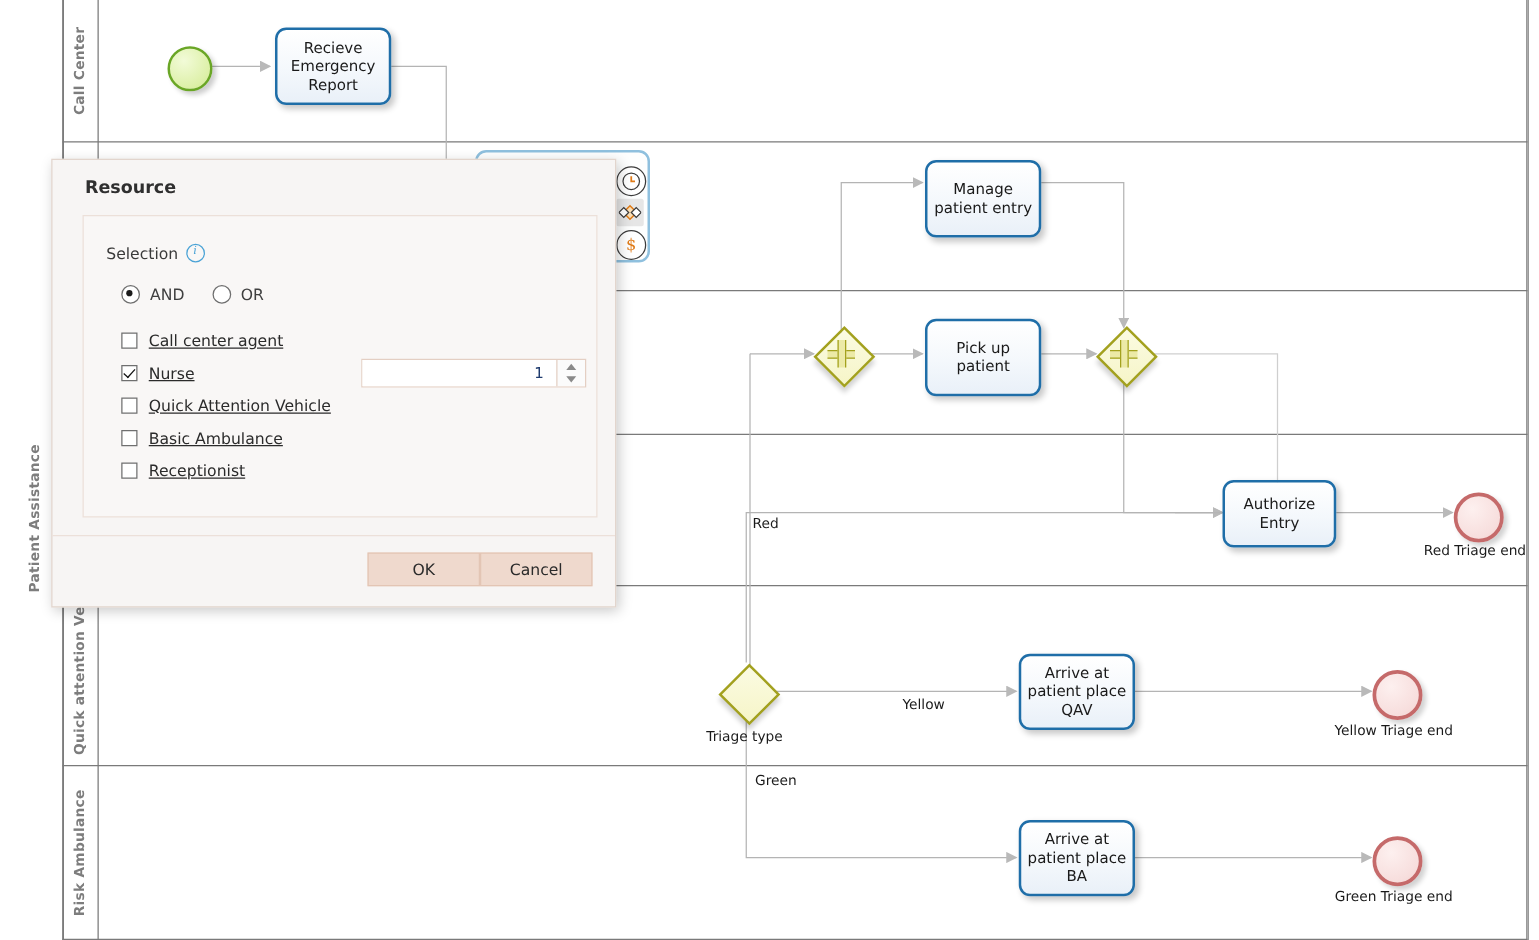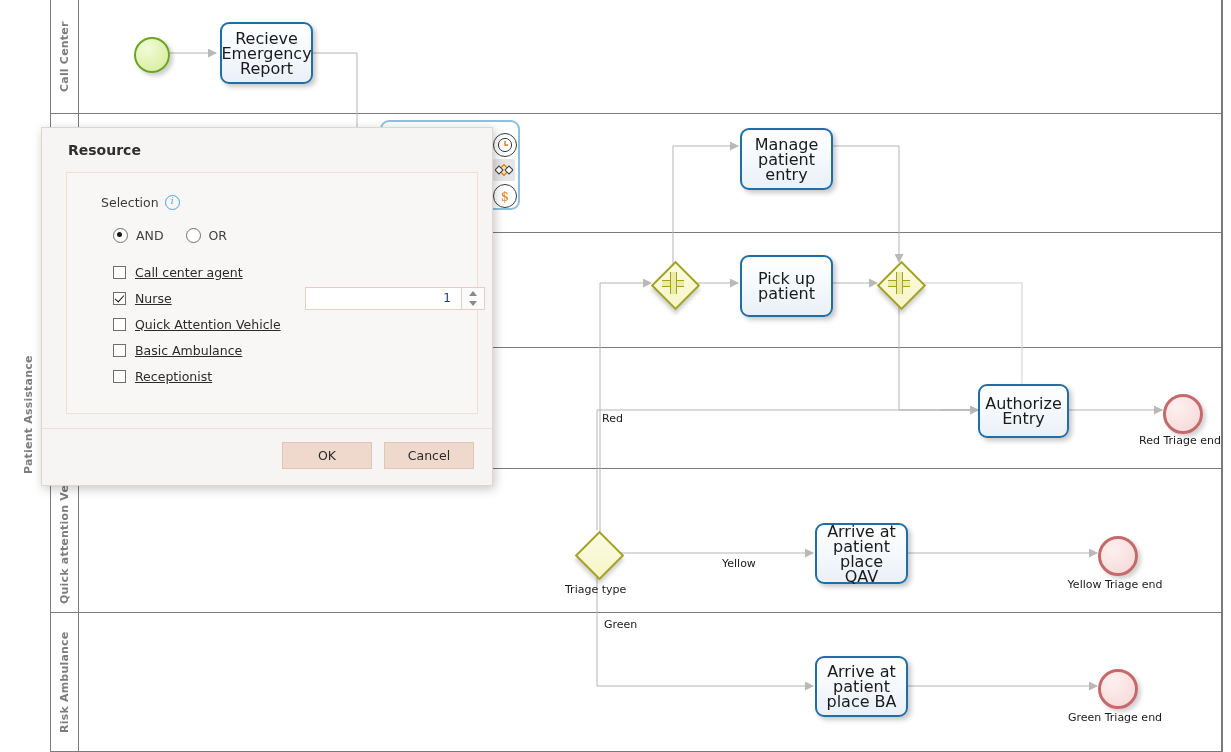--- a/index.html
+++ b/index.html
@@ -89,21 +89,21 @@
     box-sizing: border-box;
     border: 2px solid #1f6ea8;
     border-radius: 9px;
     background: linear-gradient(180deg, #ffffff 0%, #f4f8fc 55%, #e9f0f8 100%);
     box-shadow: 3px 3px 5px rgba(0,0,0,0.22);
     display: flex;
     align-items: center;
     justify-content: center;
     text-align: center;
     color: #1a1a1a;
-    font-size: 16px;
+    font-size: 12px;
     font-family: "DejaVu Sans", sans-serif;
     line-height: 15px;
     padding: 2px 4px;
     z-index: 6;
   }
 
   .start-event {
     position: absolute;
     width: 32px; height: 32px;
     border-radius: 50%;
@@ -224,21 +224,21 @@
     font-size: 14px;
     font-weight: bold;
     color: #2f2f2f;
     font-family: "DejaVu Sans", sans-serif;
     user-select: none;
   }
   .dlg-body {
     margin: 4px 14px 0 24px;
     border: 1px solid #ece0d9;
     background: #f9f7f6;
-    padding: 22px 18px 24px 32px;
+    padding: 22px 18px 24px 16px;
   }
   .sel-row {
     display: flex;
     align-items: center;
     gap: 6px;
     margin: 0 0 18px 2px;
     font-size: 12.5px;
     color: #3a3a3a;
     font-family: "DejaVu Sans", sans-serif;
   }
@@ -356,21 +356,20 @@
     border-right: 4px solid transparent;
     border-top: 5px solid #8a8a8a;
   }
 
   .dlg-footer {
     margin-top: 14px;
     border-top: 1px solid #ece0d9;
     padding: 13px 18px 16px 0;
     display: flex;
     justify-content: flex-end;
-    gap: 12px;
   }
   .dlg-btn {
     min-width: 56px;
     padding: 5px 16px;
     background: #efd9cd;
     border: 1px solid #e3c5b4;
     font-size: 12.5px;
     color: #2b2b2b;
     font-family: "DejaVu Sans", sans-serif;
     text-align: center;

